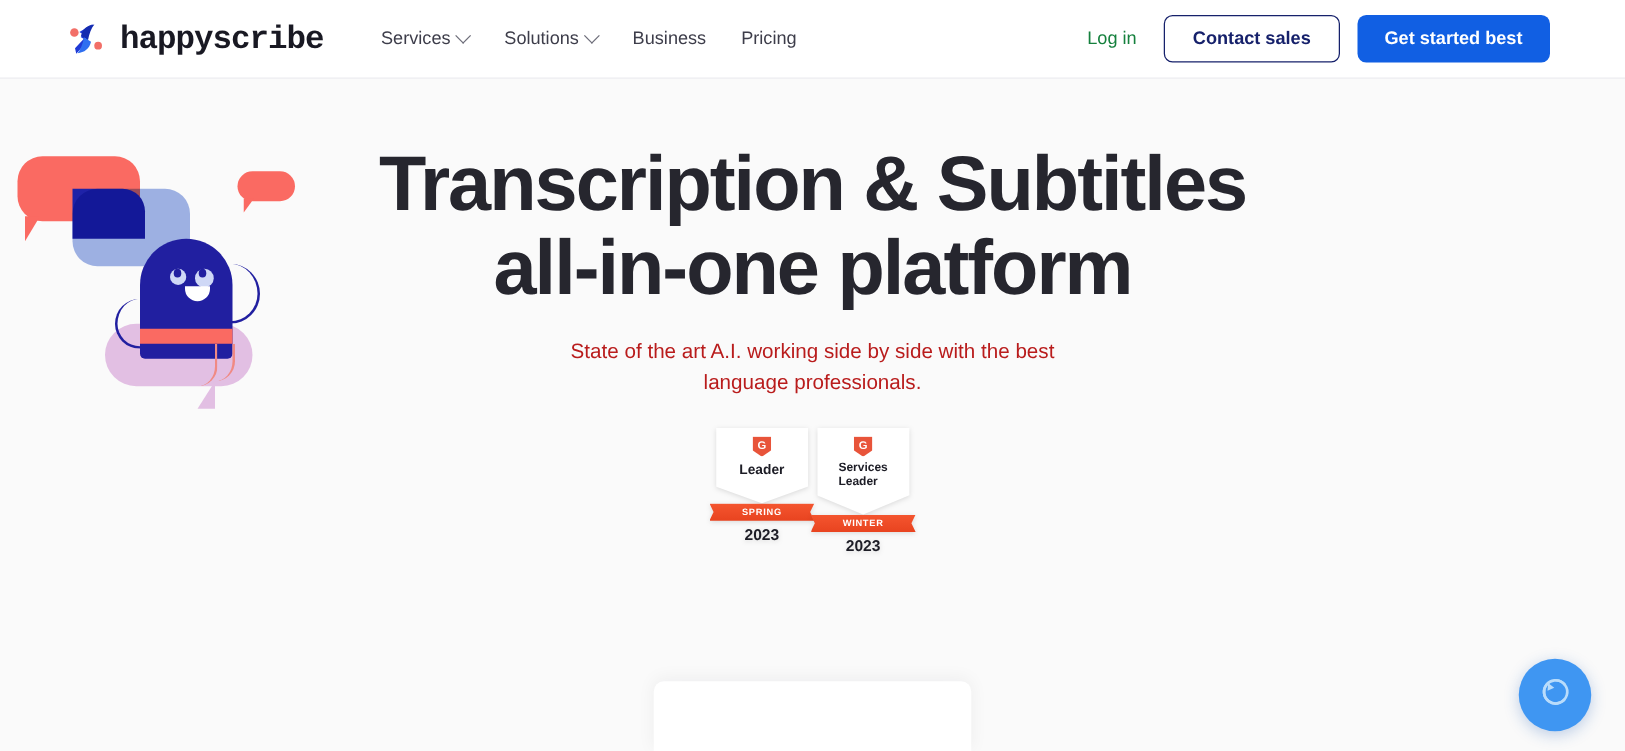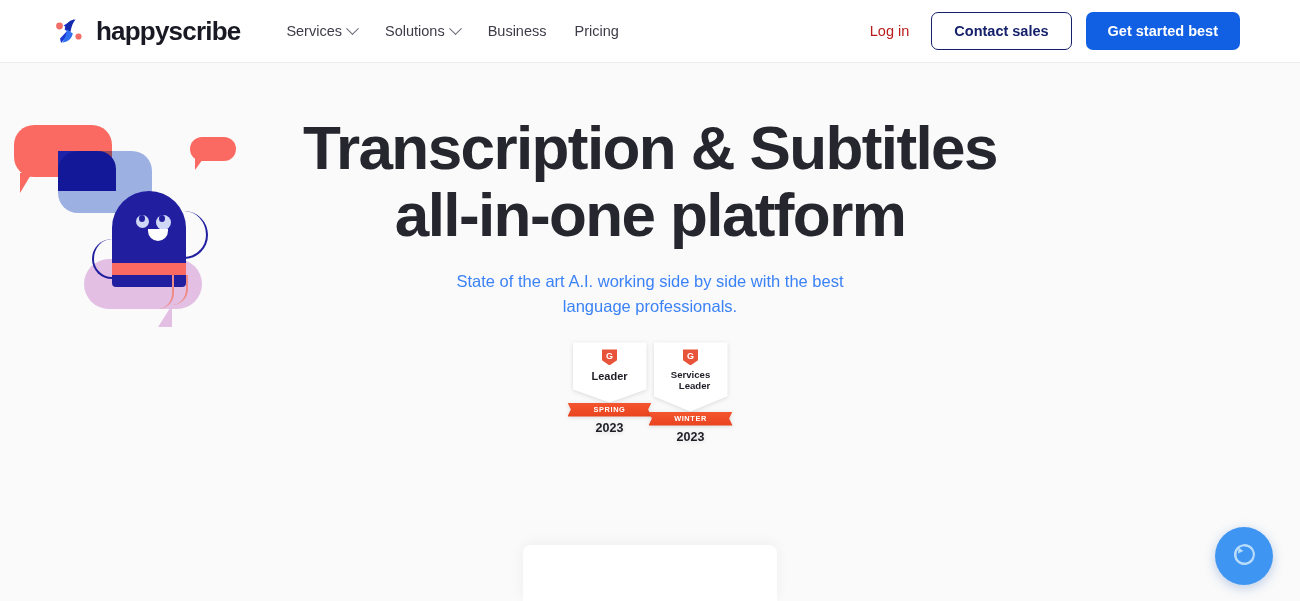--- a/index.html
+++ b/index.html
@@ -31,20 +31,21 @@
     z-index: 40;
   }
 
   .brand {
     display: flex;
     align-items: center;
     margin-left: 52px;
     gap: 10px;
     cursor: pointer;
     text-decoration: none;
+    font-family: Liberation Mono, monospace;
   }
   .brand-mark {
     width: 34px; height: 34px;
     position: relative;
     flex: 0 0 auto;
   }
   .brand-name {
     font-size: 26px;
     font-weight: 700;
     letter-spacing: -0.8px;
@@ -77,21 +78,21 @@
 
   .header-right {
     margin-left: auto;
     margin-right: 60px;
     display: flex;
     align-items: center;
     gap: 14px;
   }
   .login-link {
     font-size: 14.5px;
-    color: #b91c1c;
+    color: #15803d;
     cursor: pointer;
     padding: 6px 8px;
     white-space: nowrap;
   }
   .btn {
     font-family: "Liberation Sans", sans-serif;
     font-size: 14.5px;
     font-weight: 700;
     border-radius: 7px;
     cursor: pointer;
@@ -140,21 +141,21 @@
     color: #26262e;
     position: relative;
     z-index: 10;
   }
 
   .subhead {
     margin: 20px auto 0;
     width: 420px;
     font-size: 16.5px;
     line-height: 1.5;
-    color: #3b82f6;
+    color: #b91c1c;
     position: relative;
     z-index: 10;
   }
 
   
   .cta-wrap {
     margin-top: 24px;
     display: inline-block;
     position: relative;
     z-index: 12;
@@ -215,21 +216,21 @@
     font-size: 9px;
     font-weight: 700;
     line-height: 1;
     margin-bottom: 2px;
   }
   .badge-title {
     font-size: 11px;
     font-weight: 700;
     color: #1d1d26;
     line-height: 1.1;
-    text-align: right;
+    text-align: left;
     margin-bottom: 3px;
   }
   .badge-title.two-line { font-size: 9.6px; }
   .badge-ribbon {
     width: 84px;
     margin-left: -5px;
     background: #f04b2a;
     background: linear-gradient(180deg,#f4552f,#e8431f);
     color: #ffffff;
     font-size: 7.4px;

